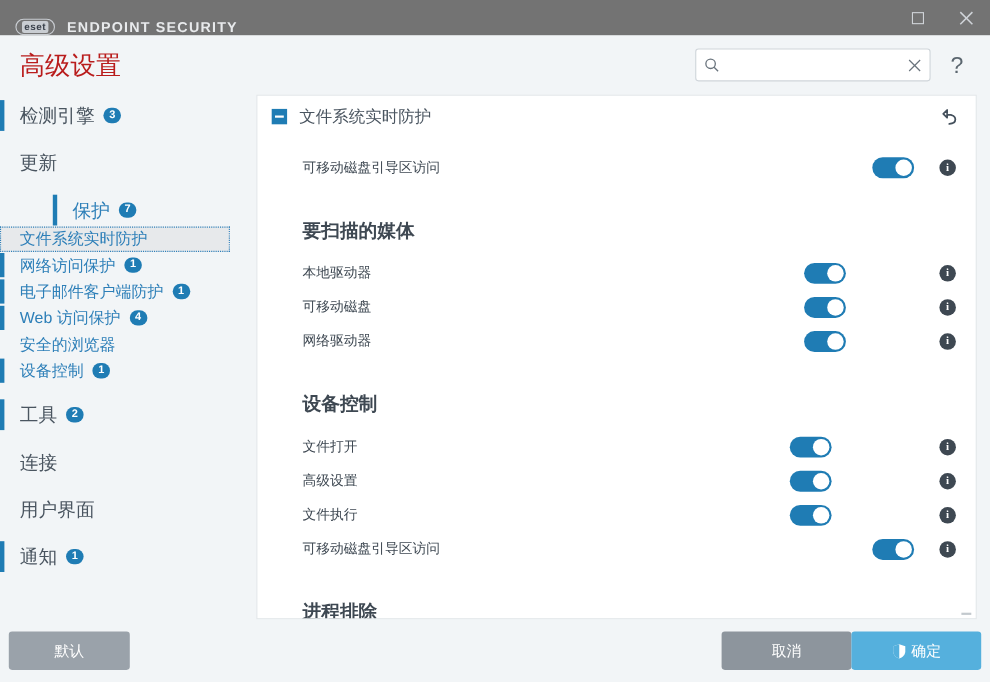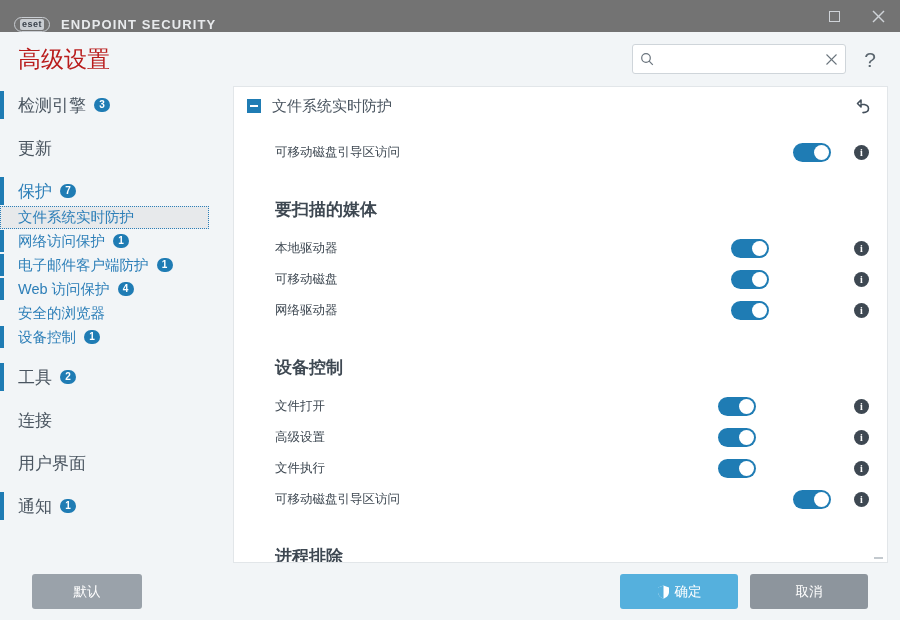--- a/index.html
+++ b/index.html
@@ -128,21 +128,21 @@
     position: absolute;
     left: 0; top: 1px; bottom: 1px;
     width: 4px;
     background: #1f7cb4;
   }
   .nav-item.top {
     height: 30px;
     font-size: 17px;
     color: #4a5560;
   }
-  .nav-item.top.link { color: #2d7fb8; }
+  .nav-item.top.link { color: #2d7fb8; margin-left: 48px; }
   .nav-item.sub { font-size: 14.5px; }
   .nav-item.selected {
     background: #e7e9eb;
     border: 1px dotted #2d7fb8;
     width: 209px;
     height: 23px;
     padding-left: 17px;
   }
   .badge {
     display: inline-flex;
@@ -261,21 +261,21 @@
     background: #c3c9ce;
   }
 
   
   .footer {
     position: absolute;
     left: 0; right: 0; bottom: 0;
     height: 57px;
     display: flex;
     align-items: center;
-    padding: 0 32px;
+    padding: 0 8px;
   }
   .btn {
     height: 35px;
     border: none;
     border-radius: 3px;
     font-family: inherit;
     font-size: 13.5px;
     color: #fff;
     display: inline-flex;
     align-items: center;
@@ -489,25 +489,25 @@
           </div>
           <div class="gap-30"></div>
           <div class="section-title">进程排除</div>
         </div>
       <div class="mini-scroll"></div>
     </div>
 
     <div class="footer">
       <button class="btn btn-default">默认</button>
       <div class="footer-right">
+        <button class="btn btn-cancel">取消</button>
         <button class="btn btn-ok">
           <svg class="shield" width="13" height="14" viewBox="0 0 13 14">
             <path d="M6.5 0.6 L12 2.6 L12 7 C12 10.4 9.5 12.6 6.5 13.6 C3.5 12.6 1 10.4 1 7 L1 2.6 Z" fill="#ffffff"></path>
             <path d="M6.5 0.6 L6.5 13.6 C3.5 12.6 1 10.4 1 7 L1 2.6 Z" fill="#55b0dd"></path>
           </svg>
           <span>确定</span>
         </button>
-        <button class="btn btn-cancel">取消</button>
       </div>
     </div>
 
   </div>
 </div>
 
 </body></html>

